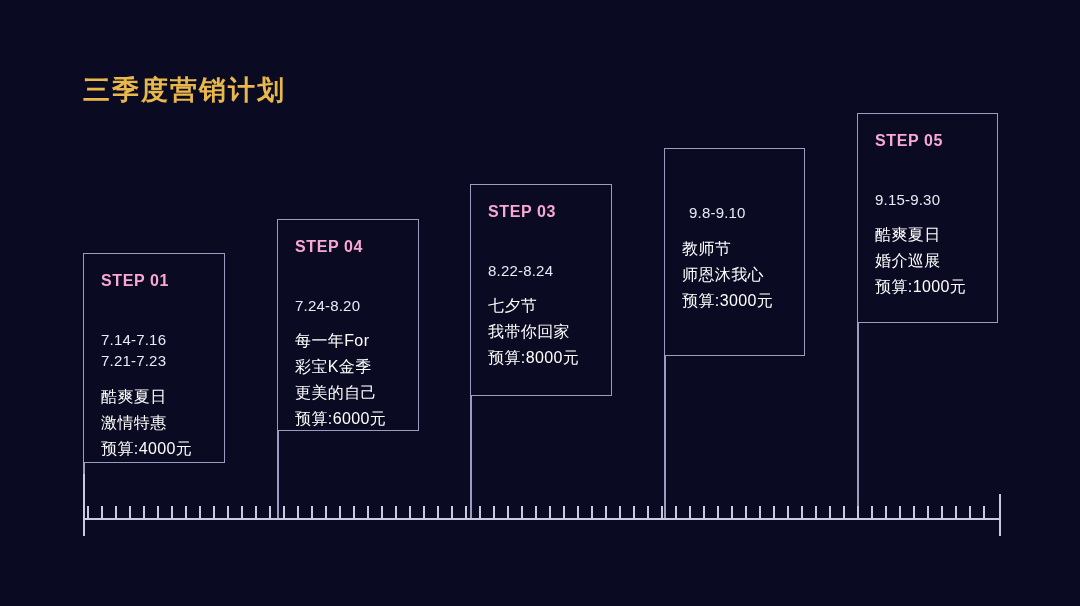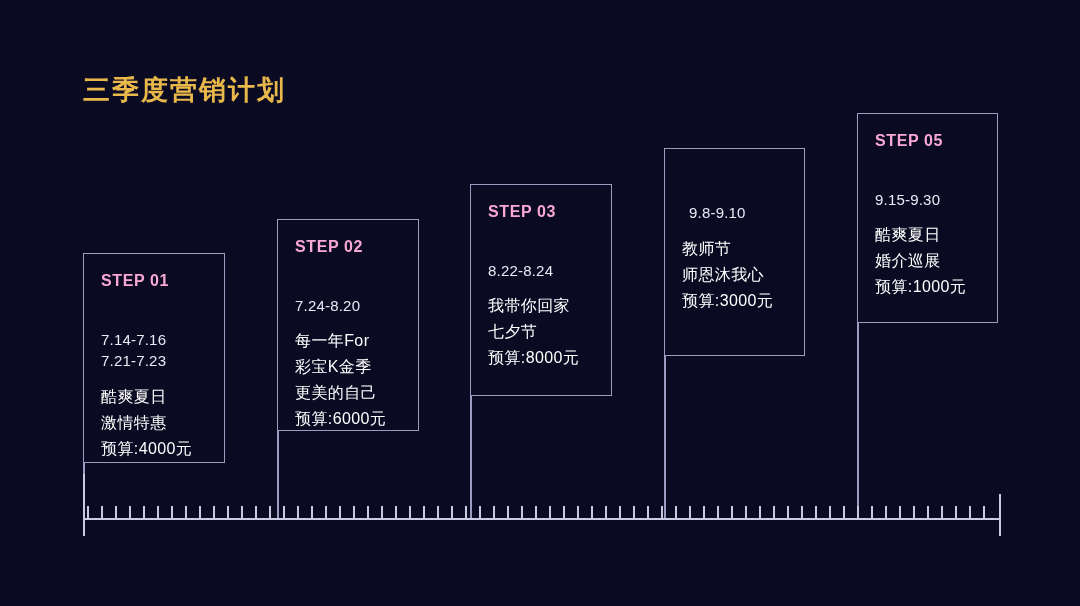--- a/index.html
+++ b/index.html
@@ -136,40 +136,40 @@
           <div class="step-date">7.21-7.23</div>
         </div>
         <div>
           <div class="step-line">酷爽夏日</div>
           <div class="step-line">激情特惠</div>
           <div class="step-line">预算:4000元</div>
         </div>
       </div>
       <div class="step-connector" style="left: 277px; top: 431px; height: 87px;"></div>
       <div class="step-card" style="left: 277px; top: 219px; width: 142px; height: 212px;">
-        <div class="step-label">STEP 02</div>
+        <div class="step-label">STEP 04</div>
         <div class="step-dates-block">
           <div class="step-date">7.24-8.20</div>
         </div>
         <div>
           <div class="step-line">每一年For</div>
           <div class="step-line">彩宝K金季</div>
           <div class="step-line">更美的自己</div>
           <div class="step-line">预算:6000元</div>
         </div>
       </div>
       <div class="step-connector" style="left: 470px; top: 396px; height: 122px;"></div>
       <div class="step-card" style="left: 470px; top: 184px; width: 142px; height: 212px;">
         <div class="step-label">STEP 03</div>
         <div class="step-dates-block">
           <div class="step-date">8.22-8.24</div>
         </div>
         <div>
+          <div class="step-line">七夕节</div>
           <div class="step-line">我带你回家</div>
-          <div class="step-line">七夕节</div>
           <div class="step-line">预算:8000元</div>
         </div>
       </div>
       <div class="step-connector" style="left: 664px; top: 356px; height: 162px;"></div>
       <div class="step-card" style="left: 664px; top: 148px; width: 141px; height: 208px;">
         <div class="step-dates-block">
           <div class="step-date indented">9.8-9.10</div>
         </div>
         <div>
           <div class="step-line">教师节</div>

